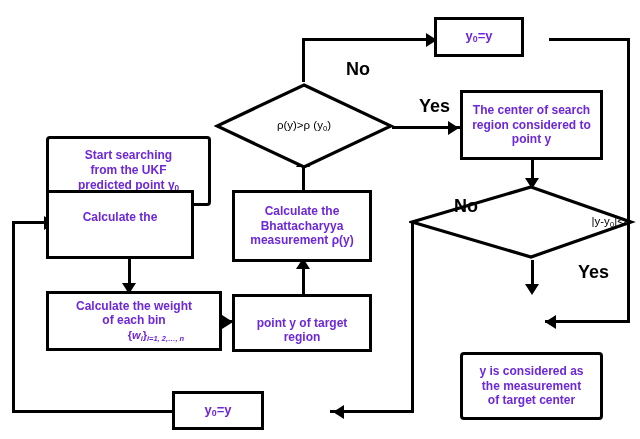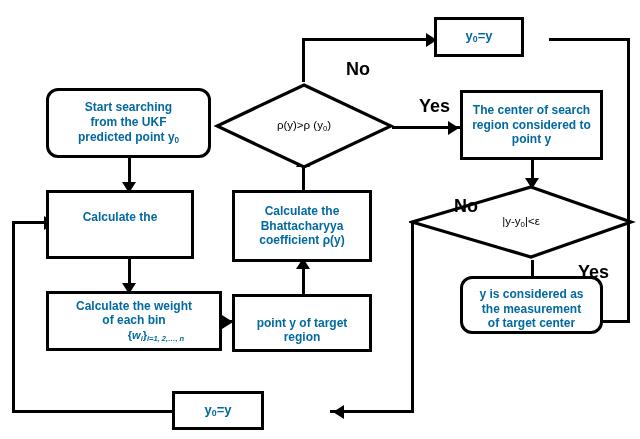--- a/index.html
+++ b/index.html
@@ -19,25 +19,25 @@
   .node{
     position:absolute;
     box-sizing:border-box;
     background:#ffffff;
     border:3px solid #000000;
     display:flex;
     align-items:center;
     justify-content:center;
     text-align:center;
     font-weight:bold;
-    color:#0369a1;
+    color:#6d28d9;
     line-height:1.22;
     z-index:3;
   }
-  .node.round{border-radius:12px;}
+  .node.round{border-radius:4px;margin-top:48px;}
   .node .txt{display:block;padding:0 4px;}
   .fs12{font-size:12px;}
   .fs13{font-size:13px;}
 
   
   .diamond{
     position:absolute;
     z-index:3;
   }
   .diamond svg{display:block;}
@@ -155,21 +155,21 @@
       <br>
       <span>point y of target</span><br>
       <span>region</span>
     </span>
   </div>
 
   <div class="node fs12" style="left:232px;top:190px;width:140px;height:72px;">
     <span class="txt">
       <span>Calculate the</span><br>
       <span>Bhattacharyya</span><br>
-      <span>coefficient ρ(y)</span>
+      <span>measurement ρ(y)</span>
     </span>
   </div>
 
   <div class="diamond" style="left:214px;top:82px;width:180px;height:88px;">
     <svg width="180" height="88" viewBox="0 0 180 88">
       <polygon points="90,3 177,44 90,85 3,44" fill="#ffffff" stroke="#000000" stroke-width="3.2" stroke-linejoin="miter"></polygon>
     </svg>
     <span class="dlabel"><span>ρ(y)&gt;ρ (y</span><sub>0</sub><span>)</span></span>
   </div>
 
@@ -178,24 +178,24 @@
       <span>The center of search</span><br>
       <span>region considered to</span><br>
       <span>point y</span>
     </span>
   </div>
 
   <div class="diamond" style="left:409px;top:184px;width:244px;height:76px;">
     <svg width="244" height="76" viewBox="0 0 244 76">
       <polygon points="122,3 222,38 122,73 3,38" fill="#ffffff" stroke="#000000" stroke-width="3.2" stroke-linejoin="miter"></polygon>
     </svg>
-    <span class="dlabel" style="right:24px;left:4px;"><span>|y-y</span><sub>0</sub><span>|&lt;ε</span></span>
-  </div>
-
-  <div class="node round fs12" style="left:460px;top:276px;width:143px;height:58px;align-items:flex-end;">
+    <span class="dlabel" style="right:24px;left:4px;text-align:right;"><span>|y-y</span><sub>0</sub><span>|&lt;ε</span></span>
+  </div>
+
+  <div class="node round fs12" style="left:460px;top:304px;width:143px;height:68px;">
     <span class="txt">
       <span>y is considered as</span><br>
       <span>the measurement</span><br>
       <span>of target center</span>
     </span>
   </div>
 
   <div class="node fs13" style="left:434px;top:17px;width:90px;height:40px;">
     <span class="txt"><span>y</span><sub>0</sub><span>=y</span></span>
   </div>

